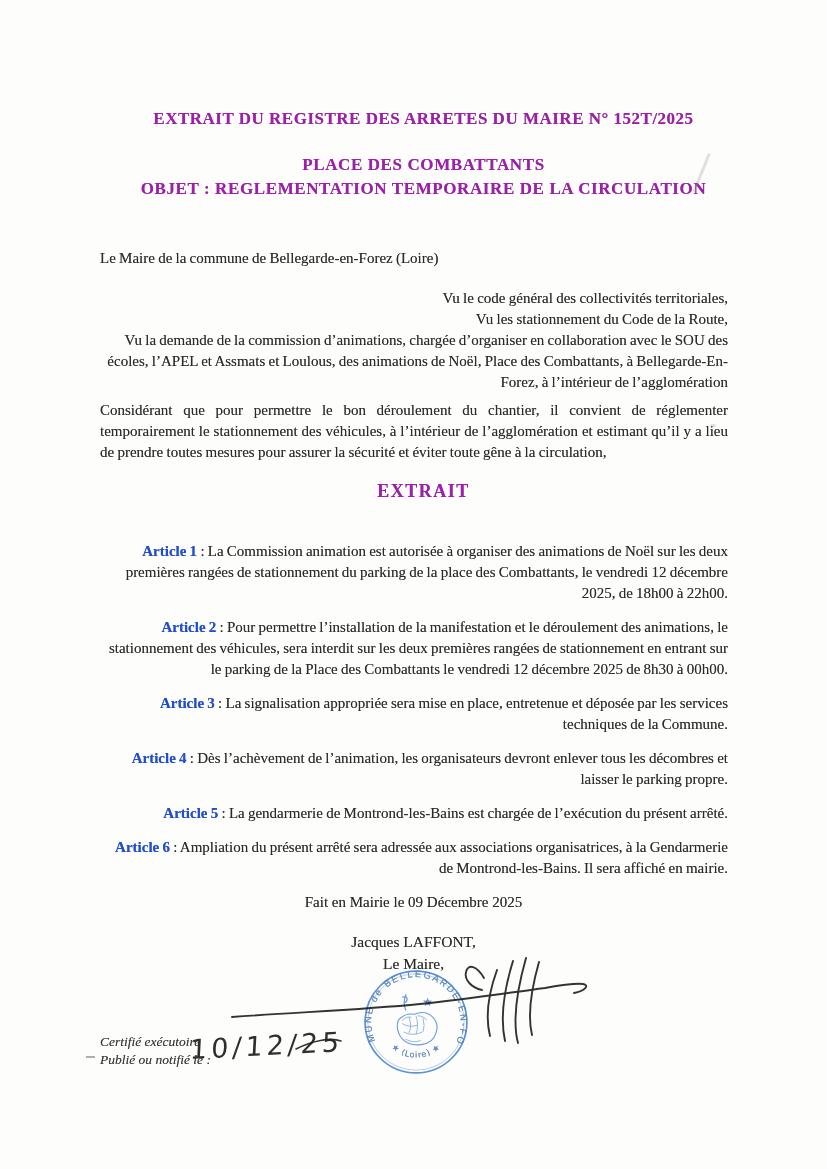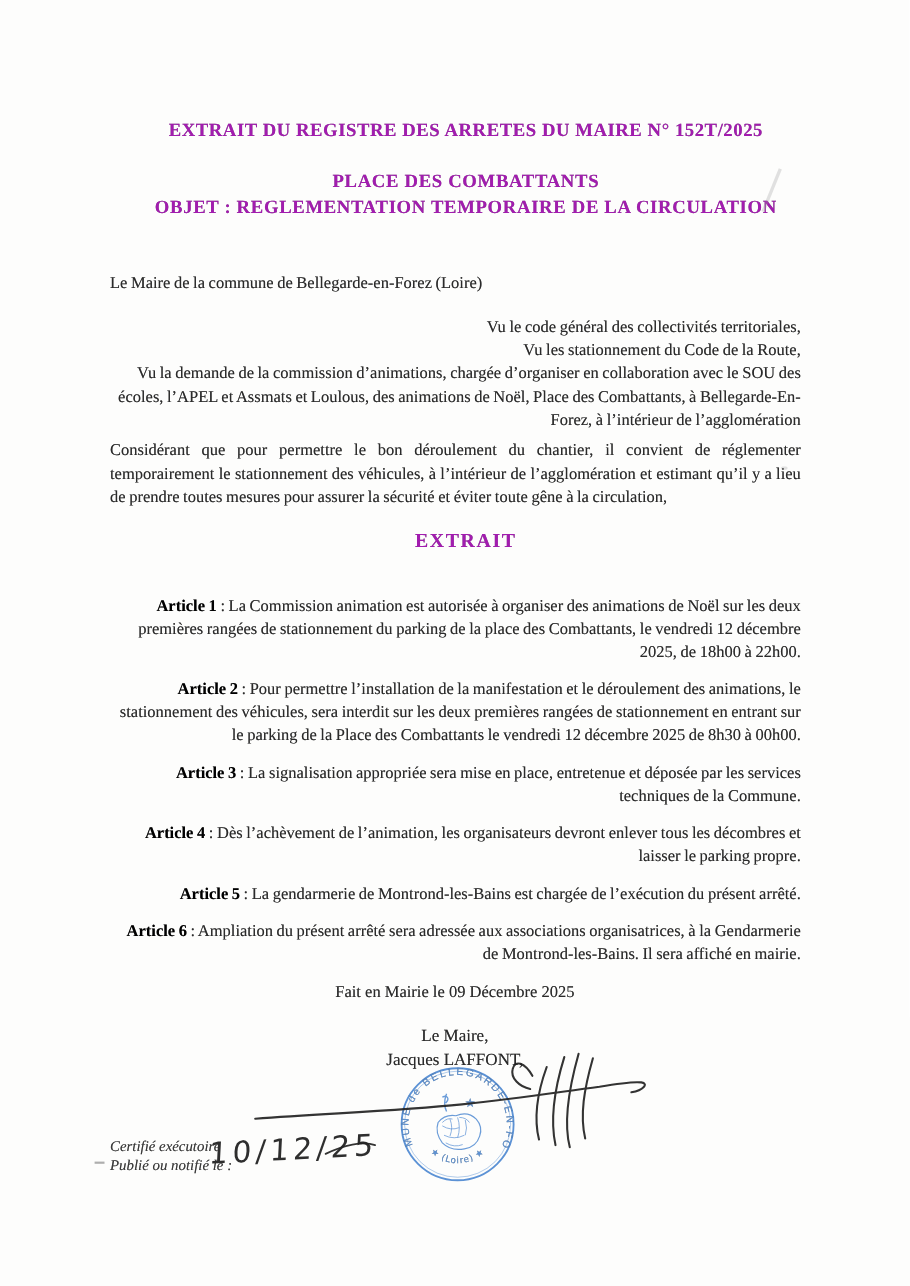--- a/index.html
+++ b/index.html
@@ -18,21 +18,21 @@
   .subject p { margin:0; }
   .body-col { left:100px; width:628px; font-size:15px; line-height:21px; word-spacing:-0.5px;margin-top:19px; }
   .body-col p { margin:0;text-align:right; }
   .just { text-align:justify; }
   .intro { top:229px; }
   .vu { top:269px; }
   .considerant { top:381px; }
   .arrete { top:466px; font-size:18px; letter-spacing:1.5px; }
   .articles { top:522px; }
   .articles p { margin:0 0 13px 0; }
-  .article-label { font-weight:bold; color:#000000; }
+  .article-label { font-weight:bold; color:#1d4ed8; }
   .fait { top:879px; font-size:15px; }
   .sig-block { top:931px; font-size:15.5px; line-height:22px; }
   .sig-block p { margin:0; }
   .stamp { left:362px; top:968px; width:108px; height:108px; }
   .st-ring { fill:none; stroke:#5c92d5; }
   .st-text { fill:#5c92d5; font-family:"Liberation Sans", sans-serif; font-size:12px; letter-spacing:2.5px; }
   .st-bottom { fill:#5c92d5; font-family:"DejaVu Sans", sans-serif; font-size:10.5px; letter-spacing:1px; }
   .st-glyph { fill:#5c92d5; font-family:"DejaVu Sans", sans-serif; font-size:11px; }
   .crest { stroke:#5c92d5; fill:none; opacity:0.9; }
   .cert { left:100px; top:1033px; font-style:italic; font-size:13.5px; line-height:18px; color:#3a3a3a; }
@@ -78,22 +78,22 @@
     <p class="just"><span class="article-label">Article 2</span><span> : </span><span>Pour permettre l’installation de la manifestation et le déroulement des animations, le stationnement des véhicules, sera interdit sur les deux premières rangées de stationnement en entrant sur le parking de la Place des Combattants le vendredi 12 décembre 2025 de 8h30 à 00h00.</span></p>
     <p class="just"><span class="article-label">Article 3</span><span> : </span><span>La signalisation appropriée sera mise en place, entretenue et déposée par les services techniques de la Commune.</span></p>
     <p class="just"><span class="article-label">Article 4</span><span> : </span><span>Dès l’achèvement de l’animation, les organisateurs devront enlever tous les décombres et laisser le parking propre.</span></p>
     <p class="just"><span class="article-label">Article 5</span><span> : </span><span>La gendarmerie de Montrond-les-Bains est chargée de l’exécution du présent arrêté.</span></p>
     <p class="just"><span class="article-label">Article 6</span><span> : </span><span>Ampliation du présent arrêté sera adressée aux associations organisatrices, à la Gendarmerie de Montrond-les-Bains. Il sera affiché en mairie.</span></p>
   </div>
 
   <p class="abs center fait">Fait en Mairie le 09 Décembre 2025</p>
 
   <div class="abs center sig-block">
+    <p>Jacques LAFFONT,</p>
     <p>Le Maire,</p>
-    <p>Jacques LAFFONT,</p>
   </div>
 
   <svg class="abs stamp" viewBox="0 0 140 140" role="img">
     <circle class="st-ring" cx="70" cy="70" r="66" stroke-width="2.2"></circle>
     <circle class="st-ring" cx="70" cy="70" r="62.5" stroke-width="0.8" opacity="0.7"></circle>
     <path id="stamp-arc-top" d="M 19.8,99 A 58,58 0 1 1 120.2,99" fill="none"></path>
     <path id="stamp-arc-bottom" d="M 32,96 A 46,46 0 0 0 108,96" fill="none"></path>
     <text class="st-text">
       <textPath href="#stamp-arc-top" startOffset="50%" text-anchor="middle">COMMUNE de BELLEGARDE-EN-FOREZ</textPath>
     </text>

